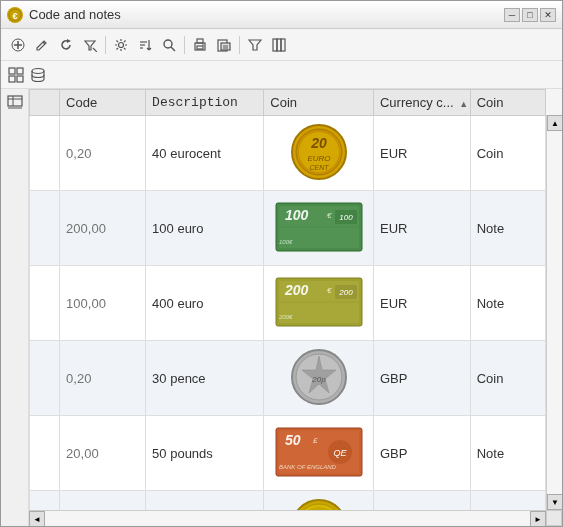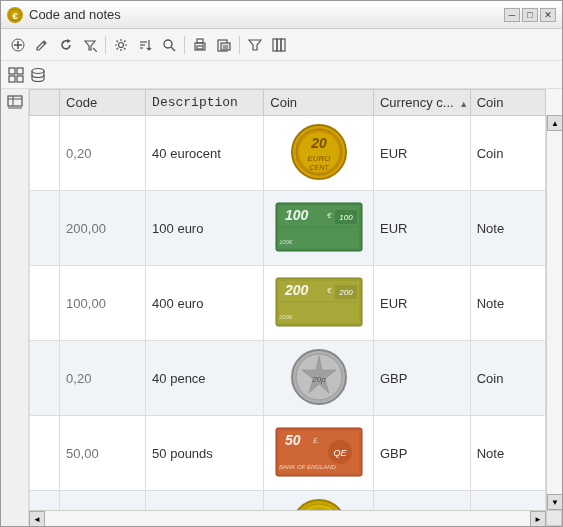--- a/index.html
+++ b/index.html
@@ -472,33 +472,33 @@
         <line x1="4" y1="25" x2="84" y2="25" stroke="#808020" stroke-width="0.5" opacity="0.5"></line>
         <rect x="60" y="8" width="22" height="14" rx="1" fill="#909030" opacity="0.6"></rect>
         <text x="71" y="18" text-anchor="middle" font-size="8" fill="#fff">200</text>
       </svg></td>
                 <td>EUR</td>
                 <td>Note</td>
               </tr>
               <tr>
                 <td class="row-selector"></td>
                 <td class="code-cell">0,20</td>
-                <td>40 pence</td>
+                <td>30 pence</td>
                 <td class="image-cell"><svg width="58" height="58" viewBox="0 0 58 58">
         <circle cx="29" cy="29" r="27" fill="#b0b0b0" stroke="#888" stroke-width="2"></circle>
         <circle cx="29" cy="29" r="23" fill="#c0c0c0" stroke="#999" stroke-width="1"></circle>
         <polygon points="29,8 32,22 46,22 35,31 39,45 29,36 19,45 23,31 12,22 26,22" fill="#a0a0a0" stroke="#888" stroke-width="0.5"></polygon>
         <text x="29" y="34" text-anchor="middle" font-size="8" fill="#555">20p</text>
       </svg></td>
                 <td>GBP</td>
                 <td>Coin</td>
               </tr>
               <tr>
                 <td class="row-selector"></td>
-                <td class="code-cell">50,00</td>
+                <td class="code-cell">20,00</td>
                 <td>50 pounds</td>
                 <td class="image-cell"><svg width="88" height="50" viewBox="0 0 88 50">
         <rect x="1" y="1" width="86" height="48" rx="2" fill="#c86030" stroke="#a04020" stroke-width="1"></rect>
         <rect x="4" y="4" width="80" height="42" rx="1" fill="#d87040" opacity="0.4"></rect>
         <text x="10" y="18" font-size="14" fill="#fff" font-weight="bold" opacity="0.9">50</text>
         <text x="38" y="16" font-size="8" fill="#ffe" opacity="0.8">£</text>
         <text x="4" y="42" font-size="6" fill="#ffe" opacity="0.7">BANK OF ENGLAND</text>
         <circle cx="65" cy="25" r="12" fill="#b85020" opacity="0.6"></circle>
         <text x="65" y="29" text-anchor="middle" font-size="9" fill="#fff">QE</text>
       </svg></td>

